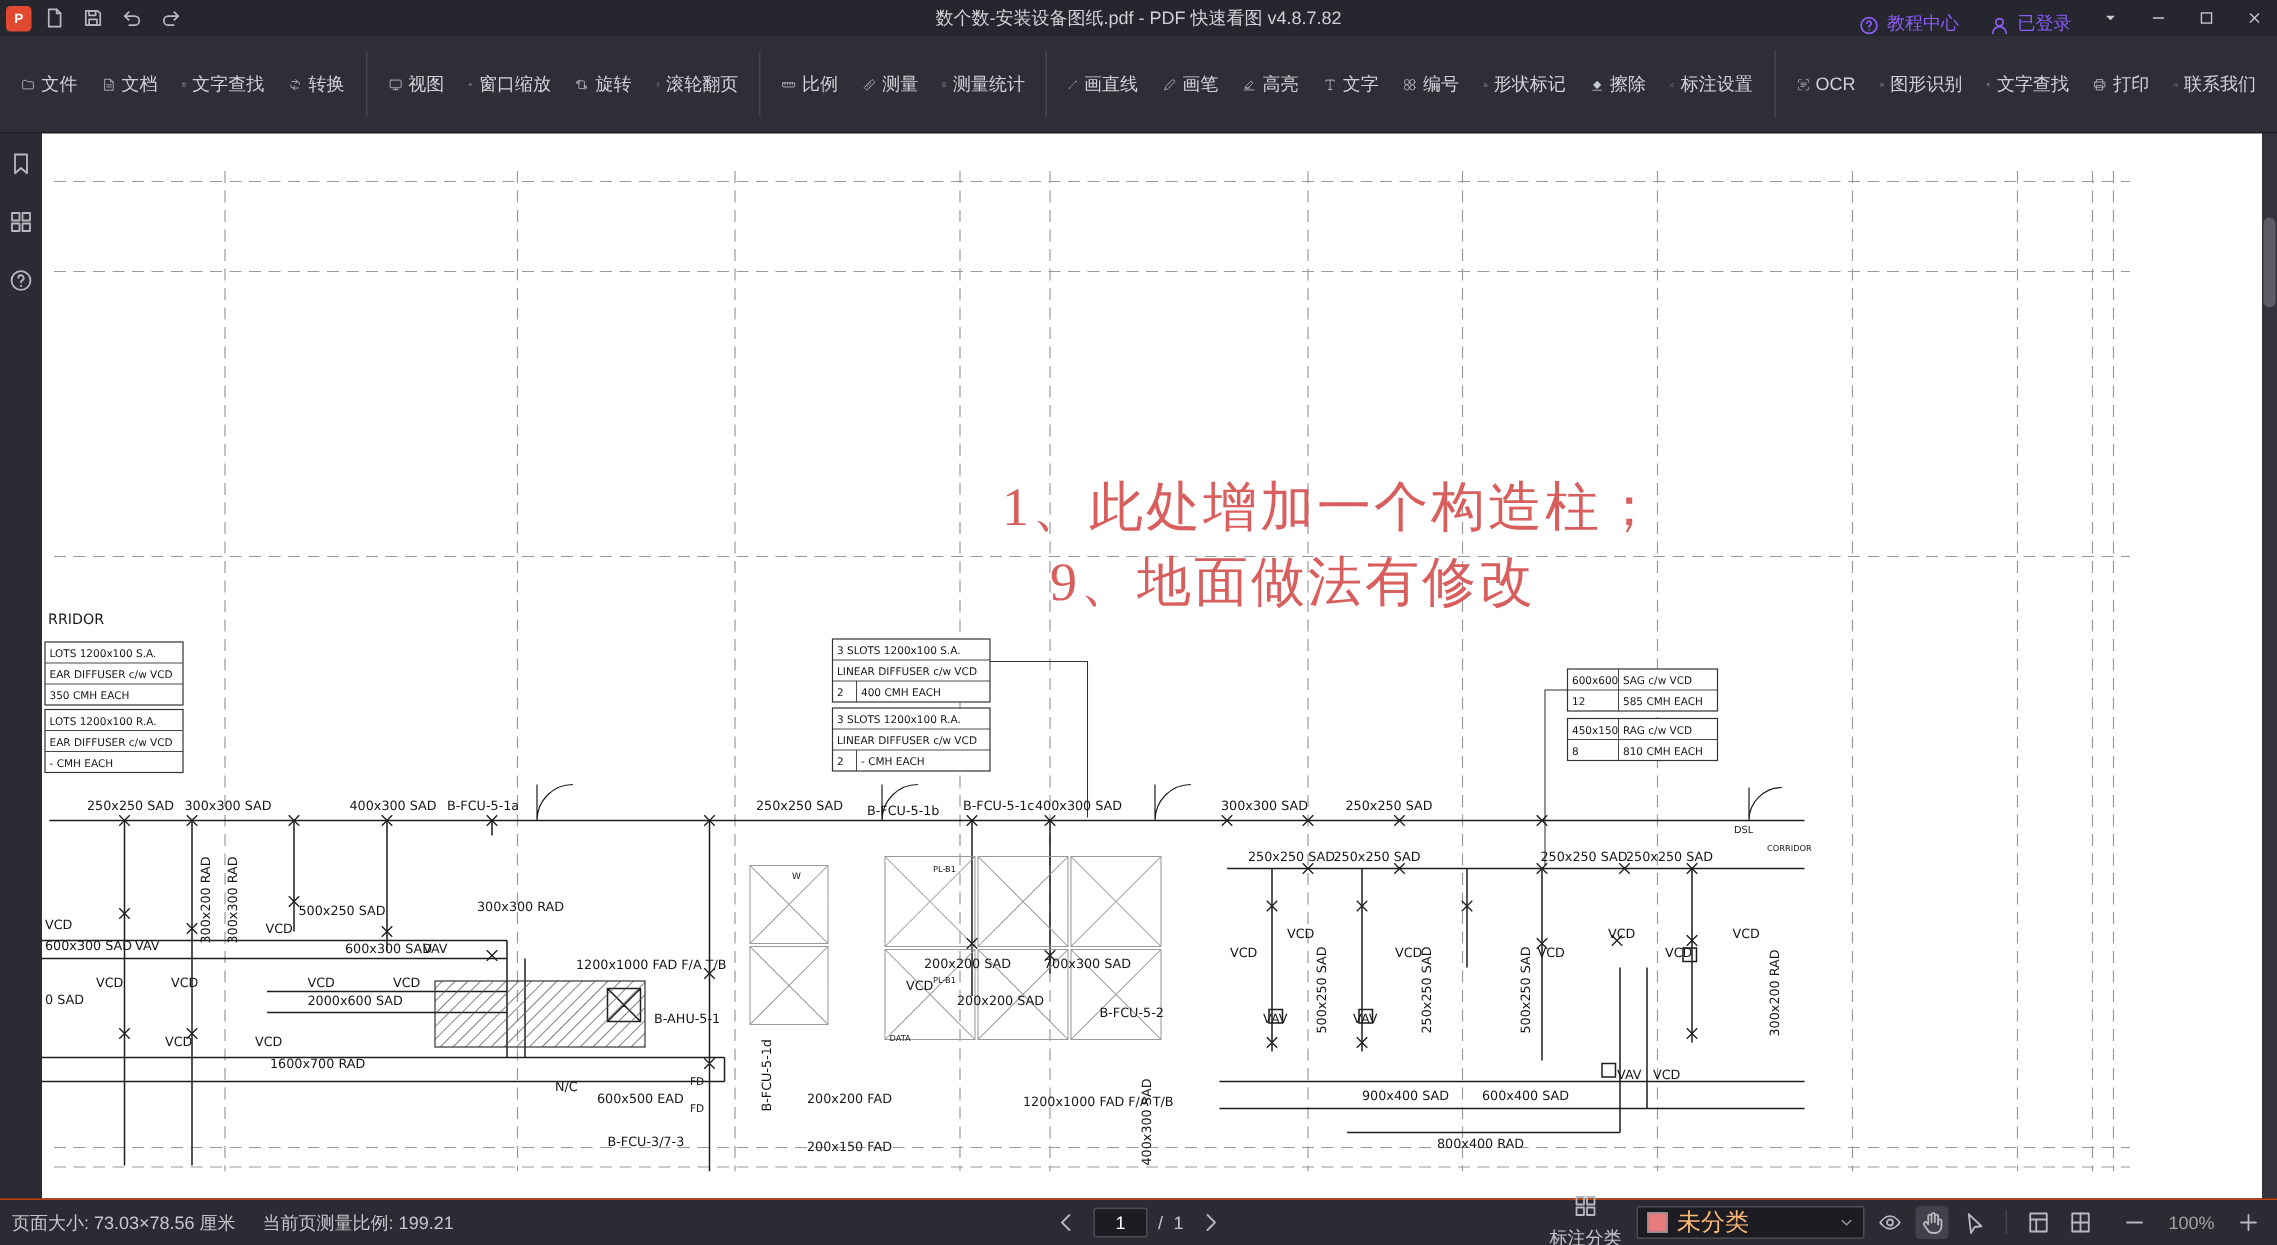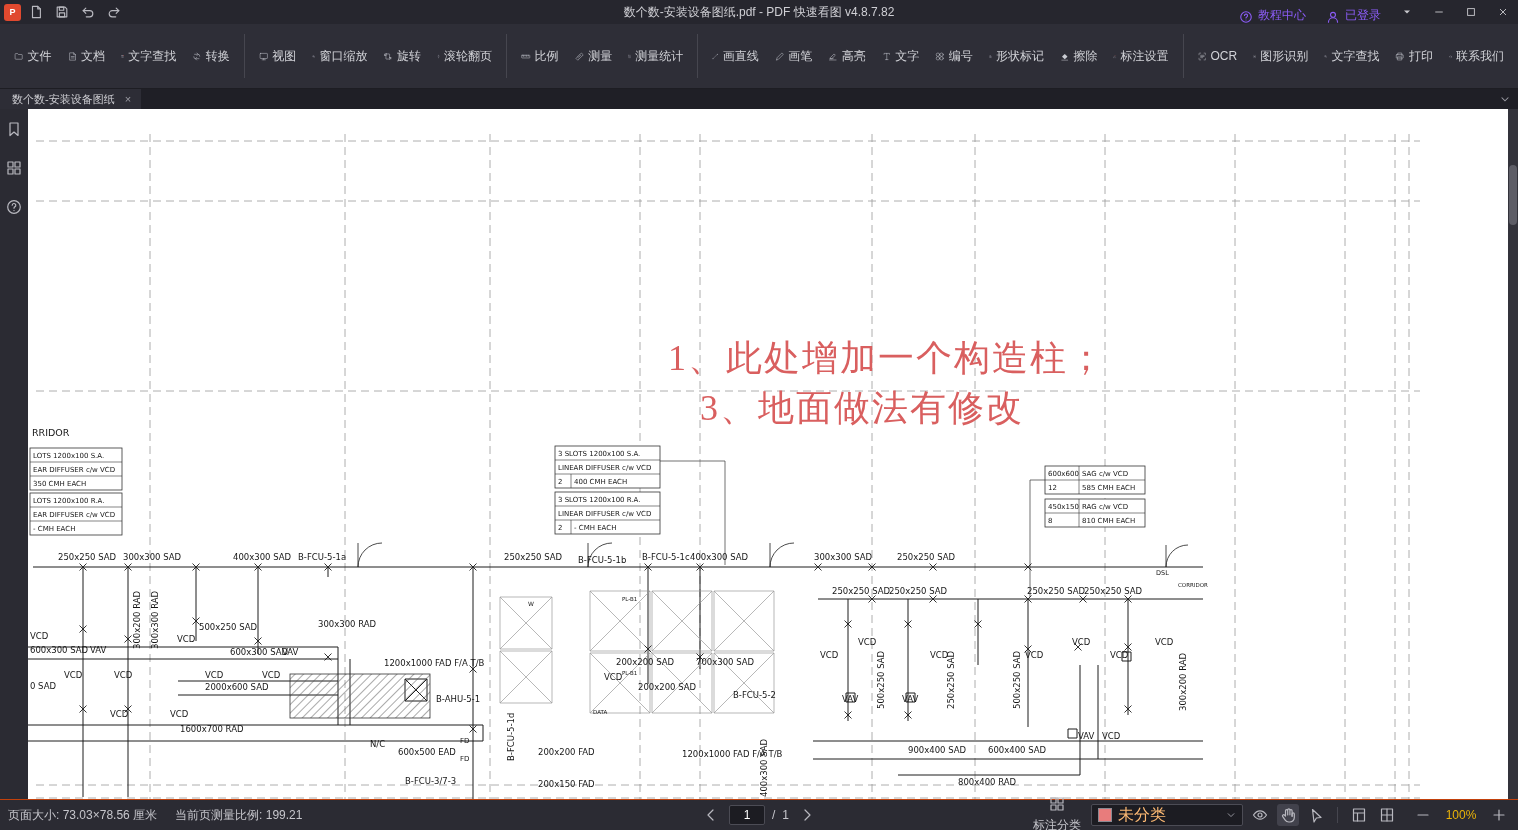--- a/index.html
+++ b/index.html
@@ -53,21 +53,21 @@
   .sb-ic{width:16px;height:16px;stroke:#b8b8bf;fill:none;stroke-width:1.2;stroke-linecap:round;stroke-linejoin:round;}
   .sb-btn{background:none;border:none;padding:3px;display:inline-flex;align-items:center;justify-content:center;border-radius:3px;}
   .sb-btn.selected{background:#42424c;}
   .page-box{width:34px;height:18px;background:#1c1c22;border:1px solid #4c4c55;border-radius:2px;color:#fff;display:flex;align-items:center;justify-content:center;font-size:12px;}
   .cat-group{display:inline-flex;align-items:center;gap:5px;margin-right:4px;flex-direction:column;}
   .dropdown{width:138px;height:20px;background:#1c1c22;border:1px solid #4c4c55;border-radius:2px;display:flex;align-items:center;gap:6px;padding:0 6px;}
   .swatch{width:12px;height:12px;border:1px solid #8a8a92;}
   .dropdown .val{flex:1;font-size:16px;color:#fdba74;}
   .dropdown svg{width:10px;height:10px;stroke:#9a9aa2;fill:none;stroke-width:1.5;}
   .zoom-group{display:inline-flex;align-items:center;gap:8px;margin-left:8px;}
-  .zoom-val{min-width:38px;text-align:center;color:#eab308;}
+  .zoom-val{min-width:38px;text-align:center;color:#a3a3a3;}
   .vdiv{width:1px;height:16px;background:#46464f;margin:0 4px;}
 </style>
 </head>
 <body>
 
 <div class="app">
 
   <header class="titlebar">
     <div class="tb-left">
       <span class="logo">P</span>
@@ -323,33 +323,20 @@
         <svg class="tb-ic" viewBox="0 0 26 26">
           <path d="M5 14a8 8 0 0 1 16 0"></path>
           <rect x="3.5" y="13" width="4" height="7" rx="2"></rect>
           <rect x="18.5" y="13" width="4" height="7" rx="2"></rect>
           <path d="M21 20a4.5 4.5 0 0 1-4.5 3H14"></path>
         </svg>
         <span class="tb-lb">联系我们</span>
       </div>
     </div>
 
-  <div class="tabbar">
-    <div id="tabs" style="display:flex;">
-        <div class="tab">
-          <span>数个数-安装设备图纸</span>
-          <span class="close">×</span>
-        </div>
-      </div>
-    <button class="tab-chevron">
-      <svg viewBox="0 0 16 16">
-          <path d="M3.5 6l4.5 4.5L12.5 6"></path>
-        </svg>
-    </button>
-  </div>
 
   <div class="main">
     <div class="sidebar">
       <button class="side-btn">
         <svg viewBox="0 0 16 16">
             <path d="M4 2h8v12.5L8 11l-4 3.5z"></path>
           </svg>
       </button>
       <button class="side-btn">
         <svg viewBox="0 0 16 16">
@@ -519,21 +506,21 @@
               <text x="1020" y="400" font-size="7" fill="#111">450x150</text>
               <text x="1054" y="400" font-size="7" fill="#111">RAG c/w VCD</text>
               <line x1="1017" y1="404" x2="1117" y2="404" stroke="#333" stroke-width="0.6"></line>
               <line x1="1051" y1="404" x2="1051" y2="418" stroke="#333" stroke-width="0.6"></line>
               <text x="1020" y="414" font-size="7" fill="#111">8</text>
               <text x="1054" y="414" font-size="7" fill="#111">810 CMH EACH</text>
             </g>
           </g>
       </svg>
       <div class="annot" style="left: 640px; top: 225px; color: rgb(217, 95, 95);">1、此处增加一个构造柱；</div>
-      <div class="annot" style="left: 672px; top: 275px; color: rgb(217, 95, 95);">3、地面做法有修改</div>
+      <div class="annot" style="left: 672px; top: 275px; color: rgb(217, 95, 95);">9、地面做法有修改</div>
     </div>
 
     <div class="vscroll">
       <div class="vthumb"></div>
     </div>
   </div>
 
   <footer class="statusbar">
     <div class="sb-left">
       <span>页面大小: 73.03×78.56 厘米</span>

